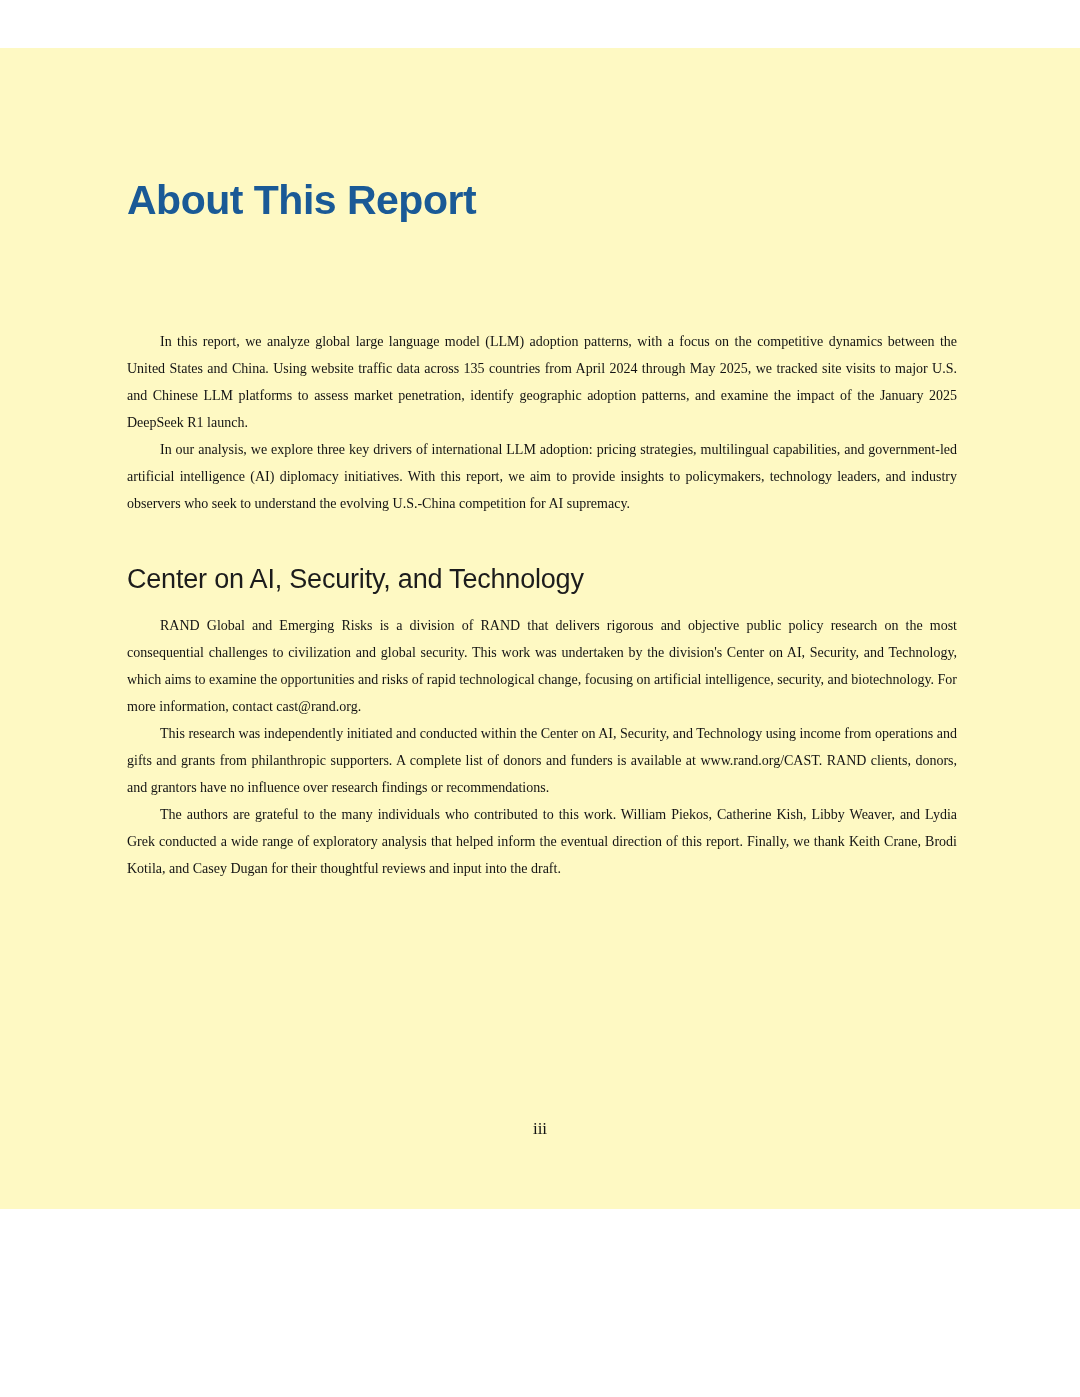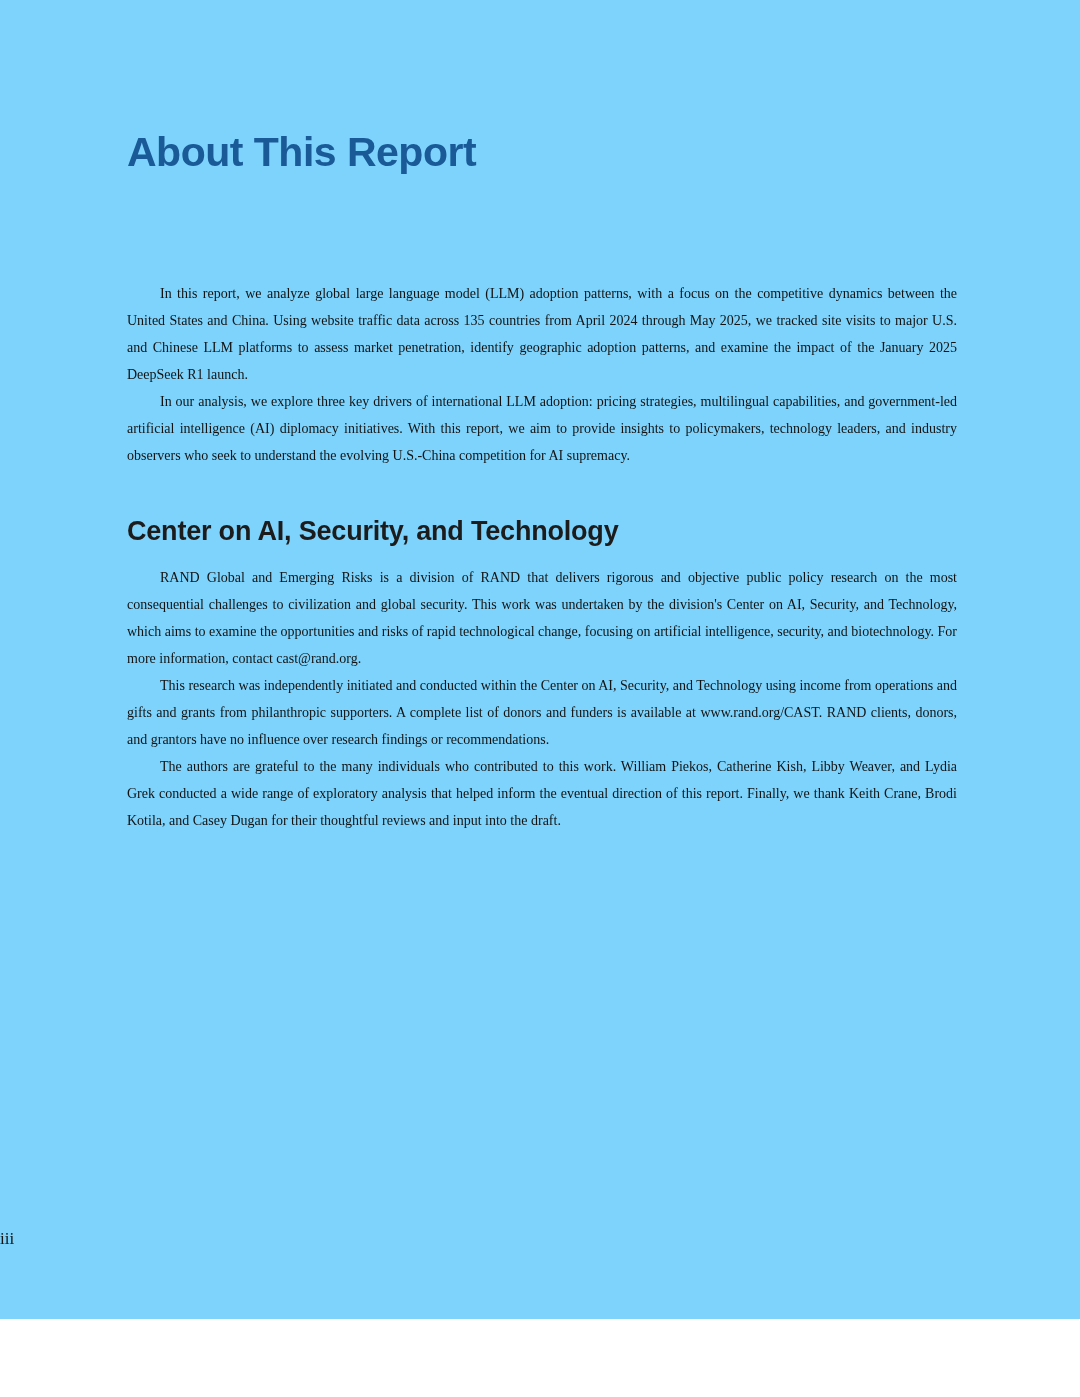--- a/index.html
+++ b/index.html
@@ -4,25 +4,26 @@
 <style>
   * { margin: 0; padding: 0; box-sizing: border-box; }
 
   html, body {
     background: #ffffff;
   }
 
   .page {
     position: relative;
     width: 1080px;
-    height: 1319px;
-    background: #7dd3fc;
+    height: 1161px;
+    background: #fef9c3;
     font-family: "Liberation Serif", serif;
     color: #1a1a1a;
     overflow: hidden;
+    margin-top: 48px;
   }
 
   .content {
     position: absolute;
     top: 130px;
     left: 127px;
     width: 830px;
   }
 
   h1.doc-title {
@@ -39,34 +40,34 @@
     font-size: 14px;
     line-height: 27px;
     text-align: justify;
     text-indent: 33px;
     color: #131313;
     margin: 0;
   }
 
   h2.section-heading {
     font-family: "Liberation Sans", sans-serif;
-    font-weight: 700;
+    font-weight: 400;
     font-size: 27px;
     line-height: 1.2;
     letter-spacing: -0.2px;
     color: #1c1c1c;
     margin: 46px 0 17px 0;
   }
 
   .page-number {
     position: absolute;
     bottom: 70px;
     left: 0;
     width: 100%;
-    text-align: left;
+    text-align: center;
     font-family: "Liberation Serif", serif;
     font-size: 17px;
     color: #131313;
   }
 </style>
 </head>
 <body>
 
 <div class="page">
   <div class="content">

